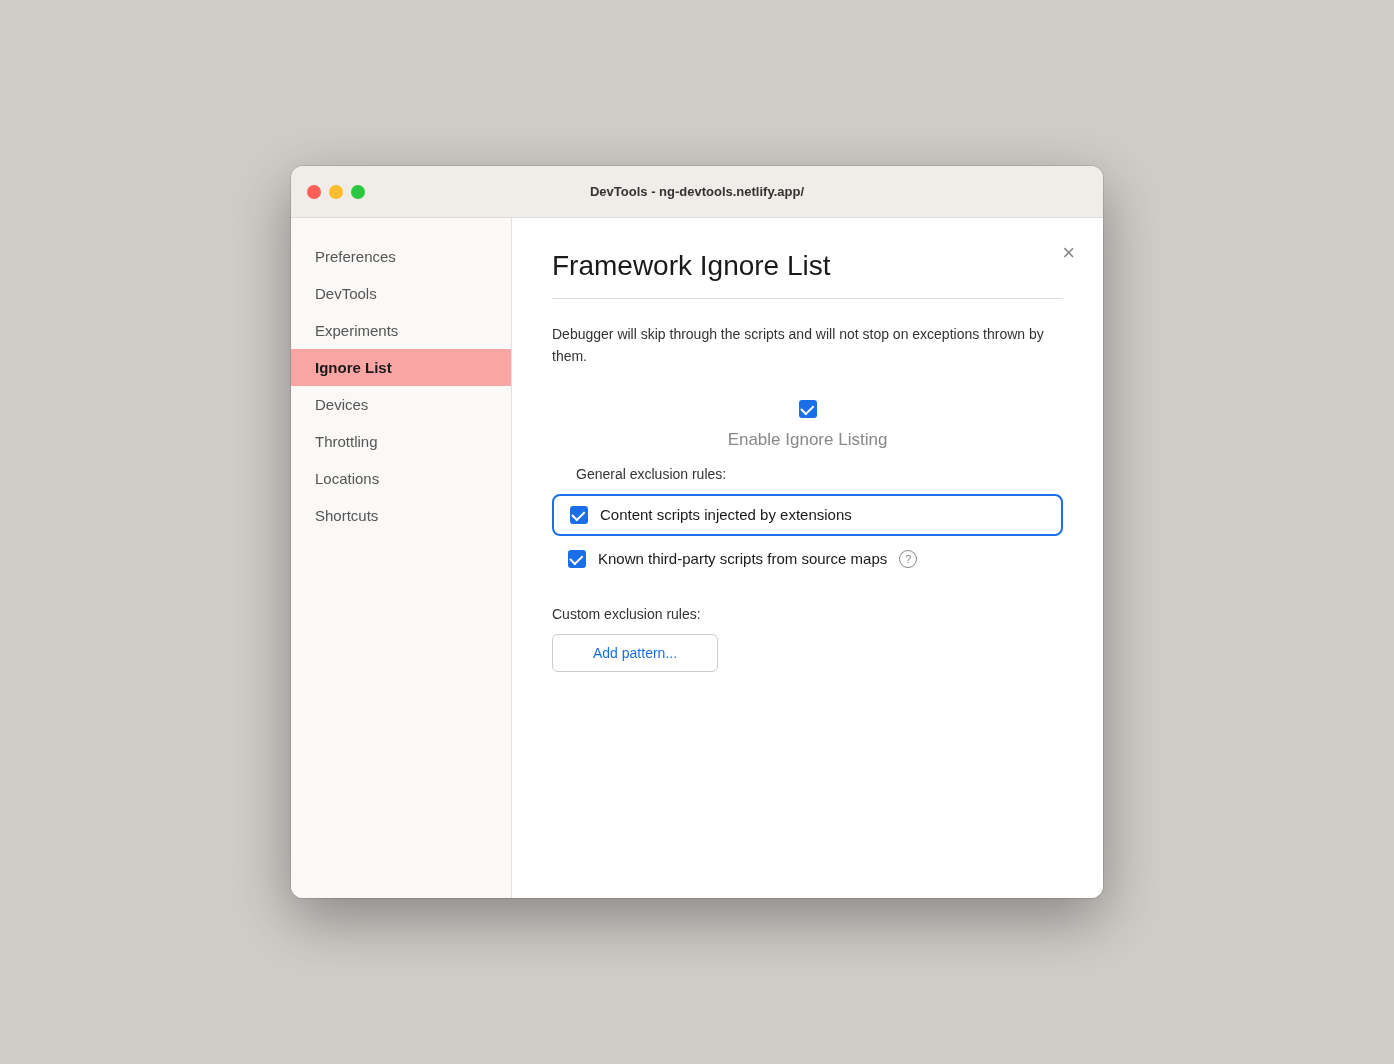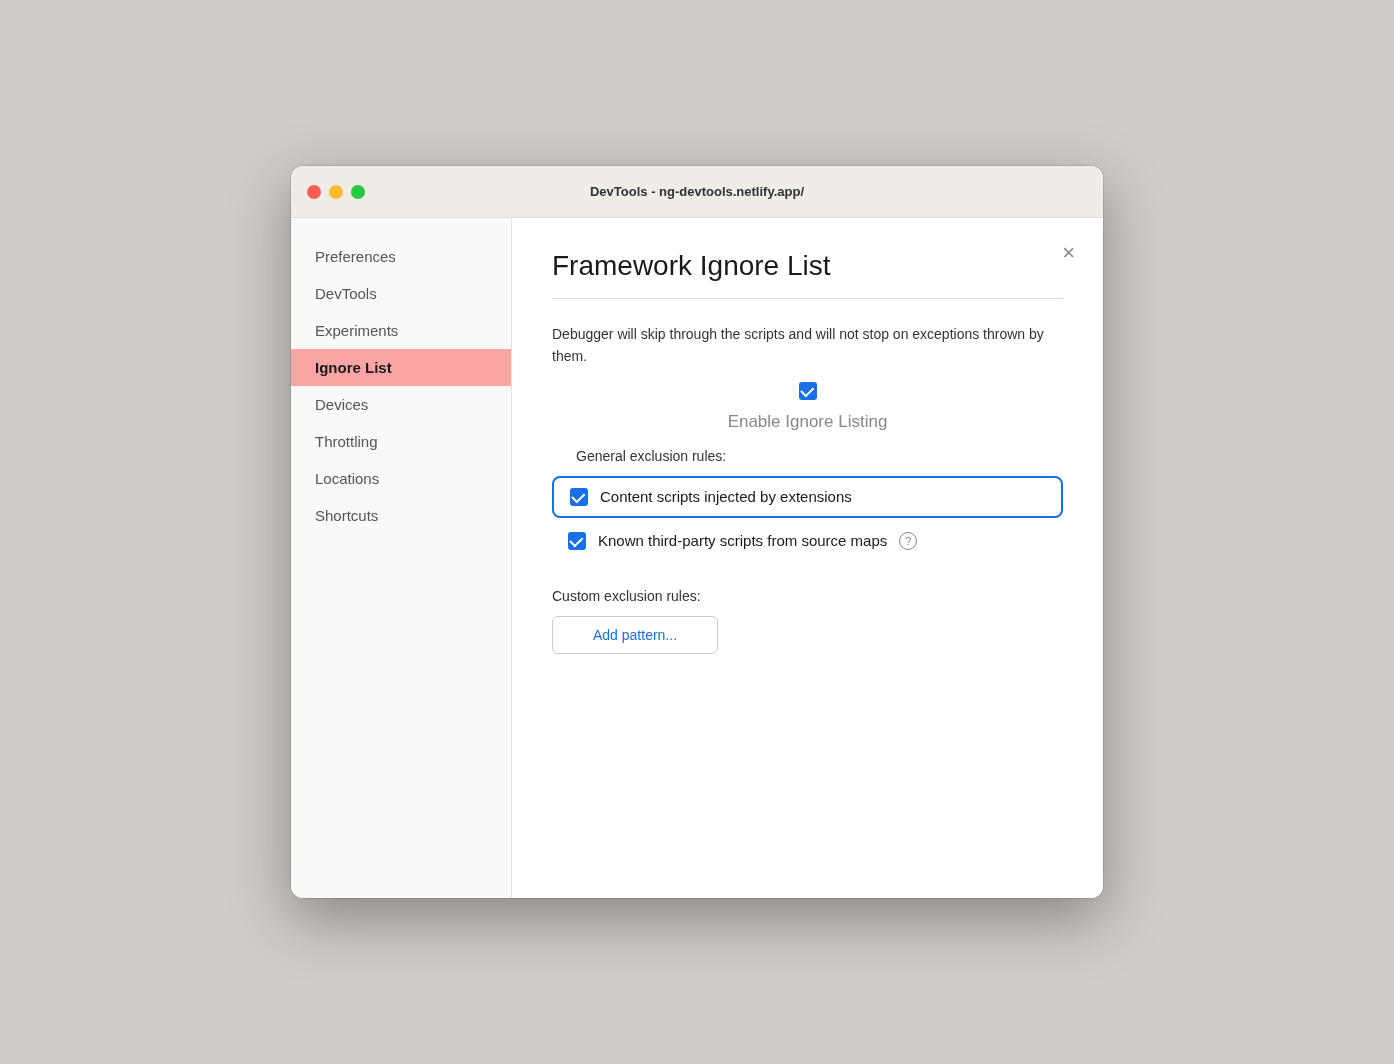--- a/index.html
+++ b/index.html
@@ -121,21 +121,21 @@
     .divider {
       border: none;
       border-top: 1px solid #ddd;
       margin-bottom: 24px;
     }
 
     .description {
       font-size: 14px;
       color: #333;
       line-height: 1.6;
-      margin-bottom: 14px;
+      margin-bottom: 32px;
       max-width: 680px;
     }
 
     .enable-row {
       display: flex;
       align-items: center;
       gap: 12px;
       margin-bottom: 16px;
       flex-direction: column;
     }

